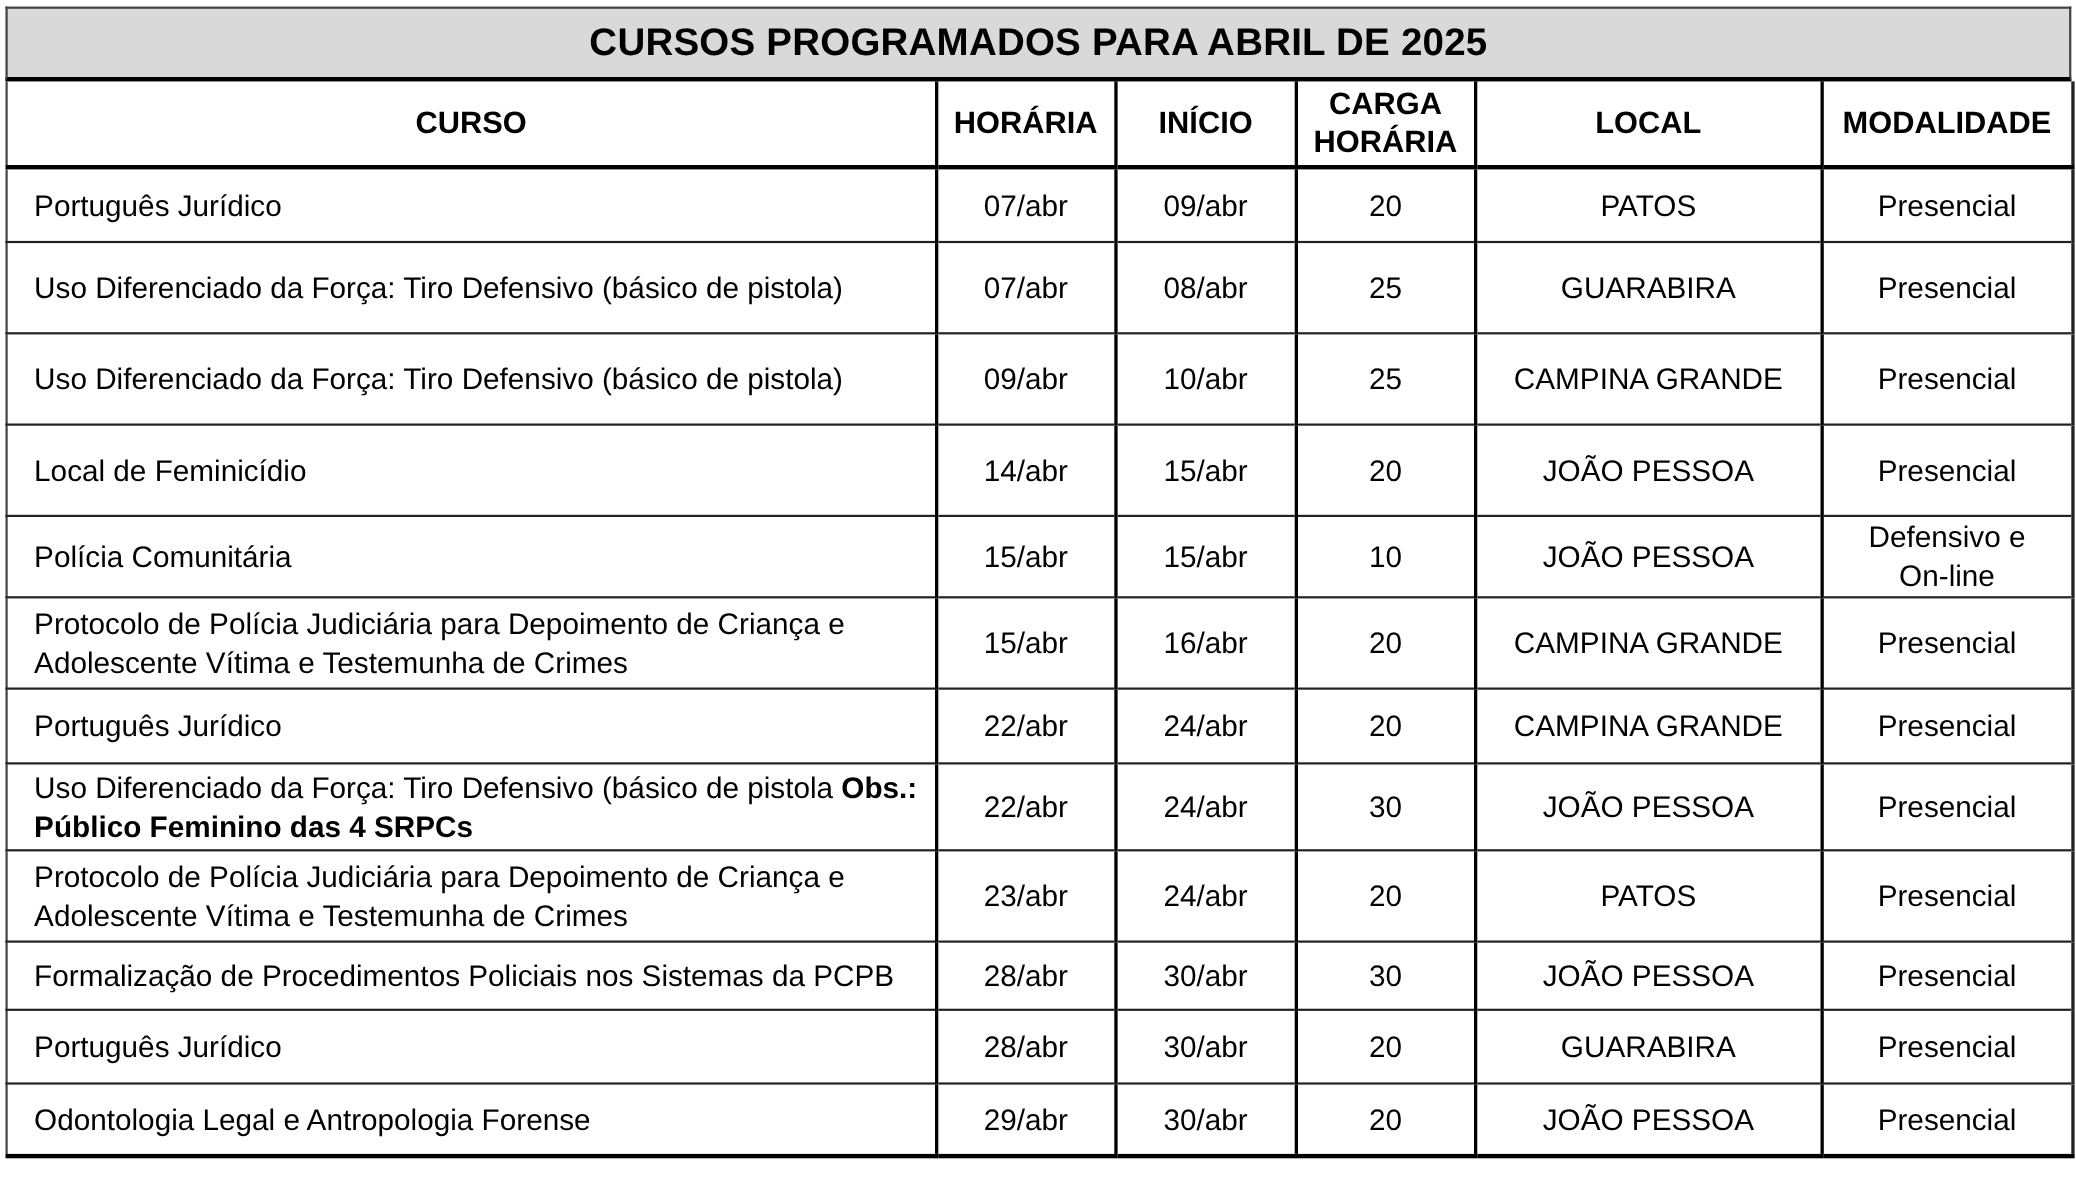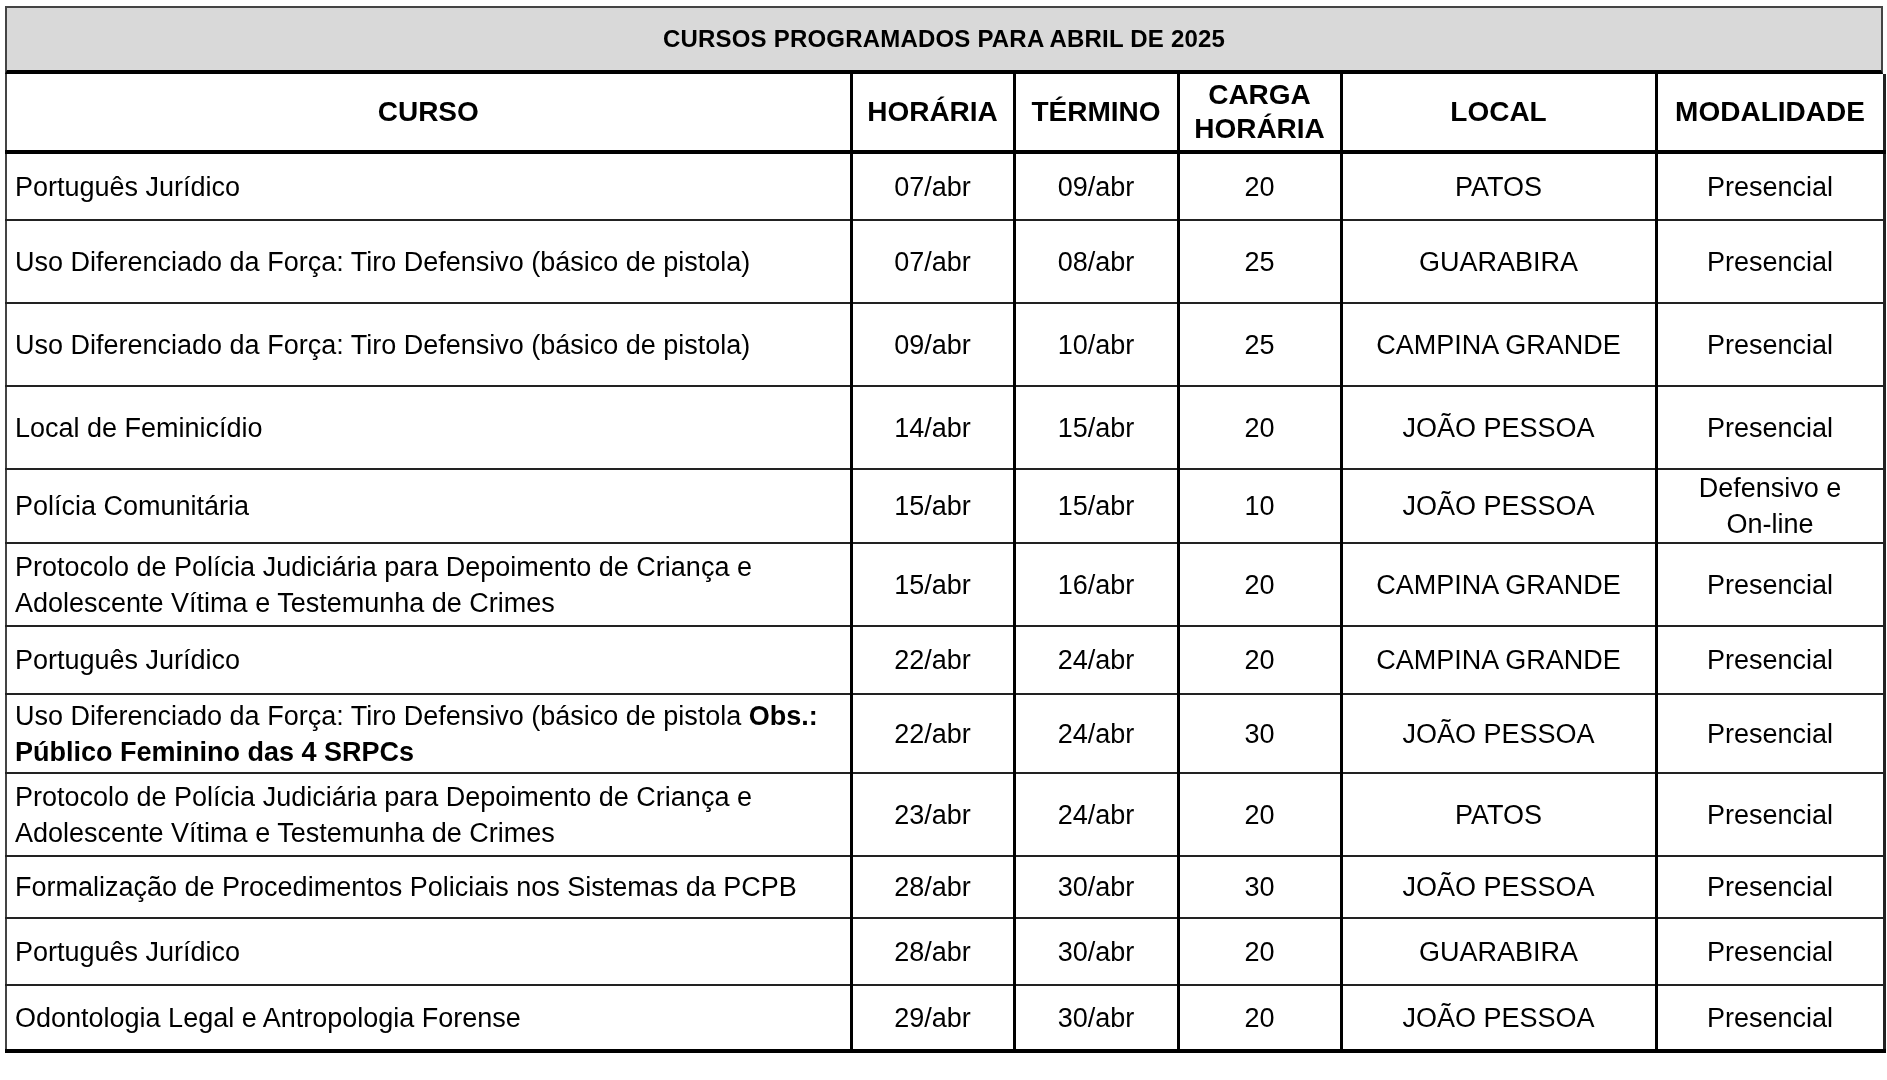--- a/index.html
+++ b/index.html
@@ -24,21 +24,21 @@
   .title-bar {
     height: 68px;
     background: #d9d9d9;
     border: 2px solid #444;
     border-bottom: 4px solid #000;
     box-sizing: border-box;
     display: flex;
     align-items: center;
     justify-content: center;
     font-weight: bold;
-    font-size: 24px;
+    font-size: 35px;
     letter-spacing: 0.2px;
   }
   table.grid {
     border-collapse: collapse;
     table-layout: fixed;
     width: 1878px;
   }
   table.grid col.c-curso { width: 845px; }
   table.grid col.c-inicio { width: 163px; }
   table.grid col.c-termino { width: 164px; }
@@ -65,21 +65,21 @@
   table.grid thead th {
     font-weight: bold;
     font-size: 28px;
     line-height: 34px;
     height: 76px;
     border-bottom: 4px solid #000;
     border-top: none;
   }
   table.grid tbody td.curso {
     text-align: left;
-    padding-left: 8px;
+    padding-left: 24px;
     padding-right: 4px;
   }
   table.grid tbody tr:last-child td { border-bottom: 4px solid #000; }
   .bold { font-weight: bold; }
 </style>
 </head>
 <body>
 
 <div class="sheet">
   <div class="title-bar">CURSOS PROGRAMADOS PARA ABRIL DE 2025</div>
@@ -89,21 +89,21 @@
         <col class="c-inicio">
         <col class="c-termino">
         <col class="c-carga">
         <col class="c-local">
         <col class="c-mod">
     </colgroup>
     <thead>
       <tr>
         <th>CURSO</th>
         <th>HORÁRIA</th>
-        <th>TÉRMINO</th>
+        <th>INÍCIO</th>
         <th>
           <div>CARGA</div>
           <div>HORÁRIA</div>
         </th>
         <th>LOCAL</th>
         <th>MODALIDADE</th>
       </tr>
     </thead>
     <tbody id="rows">
         <tr style="height: 68px;">

